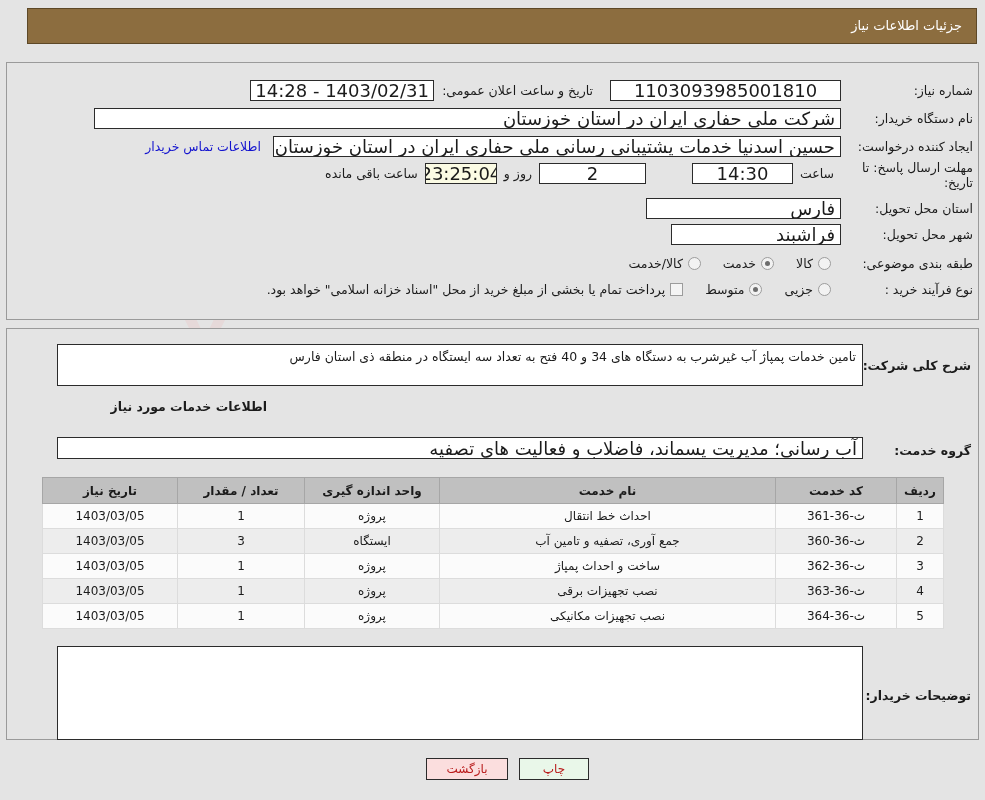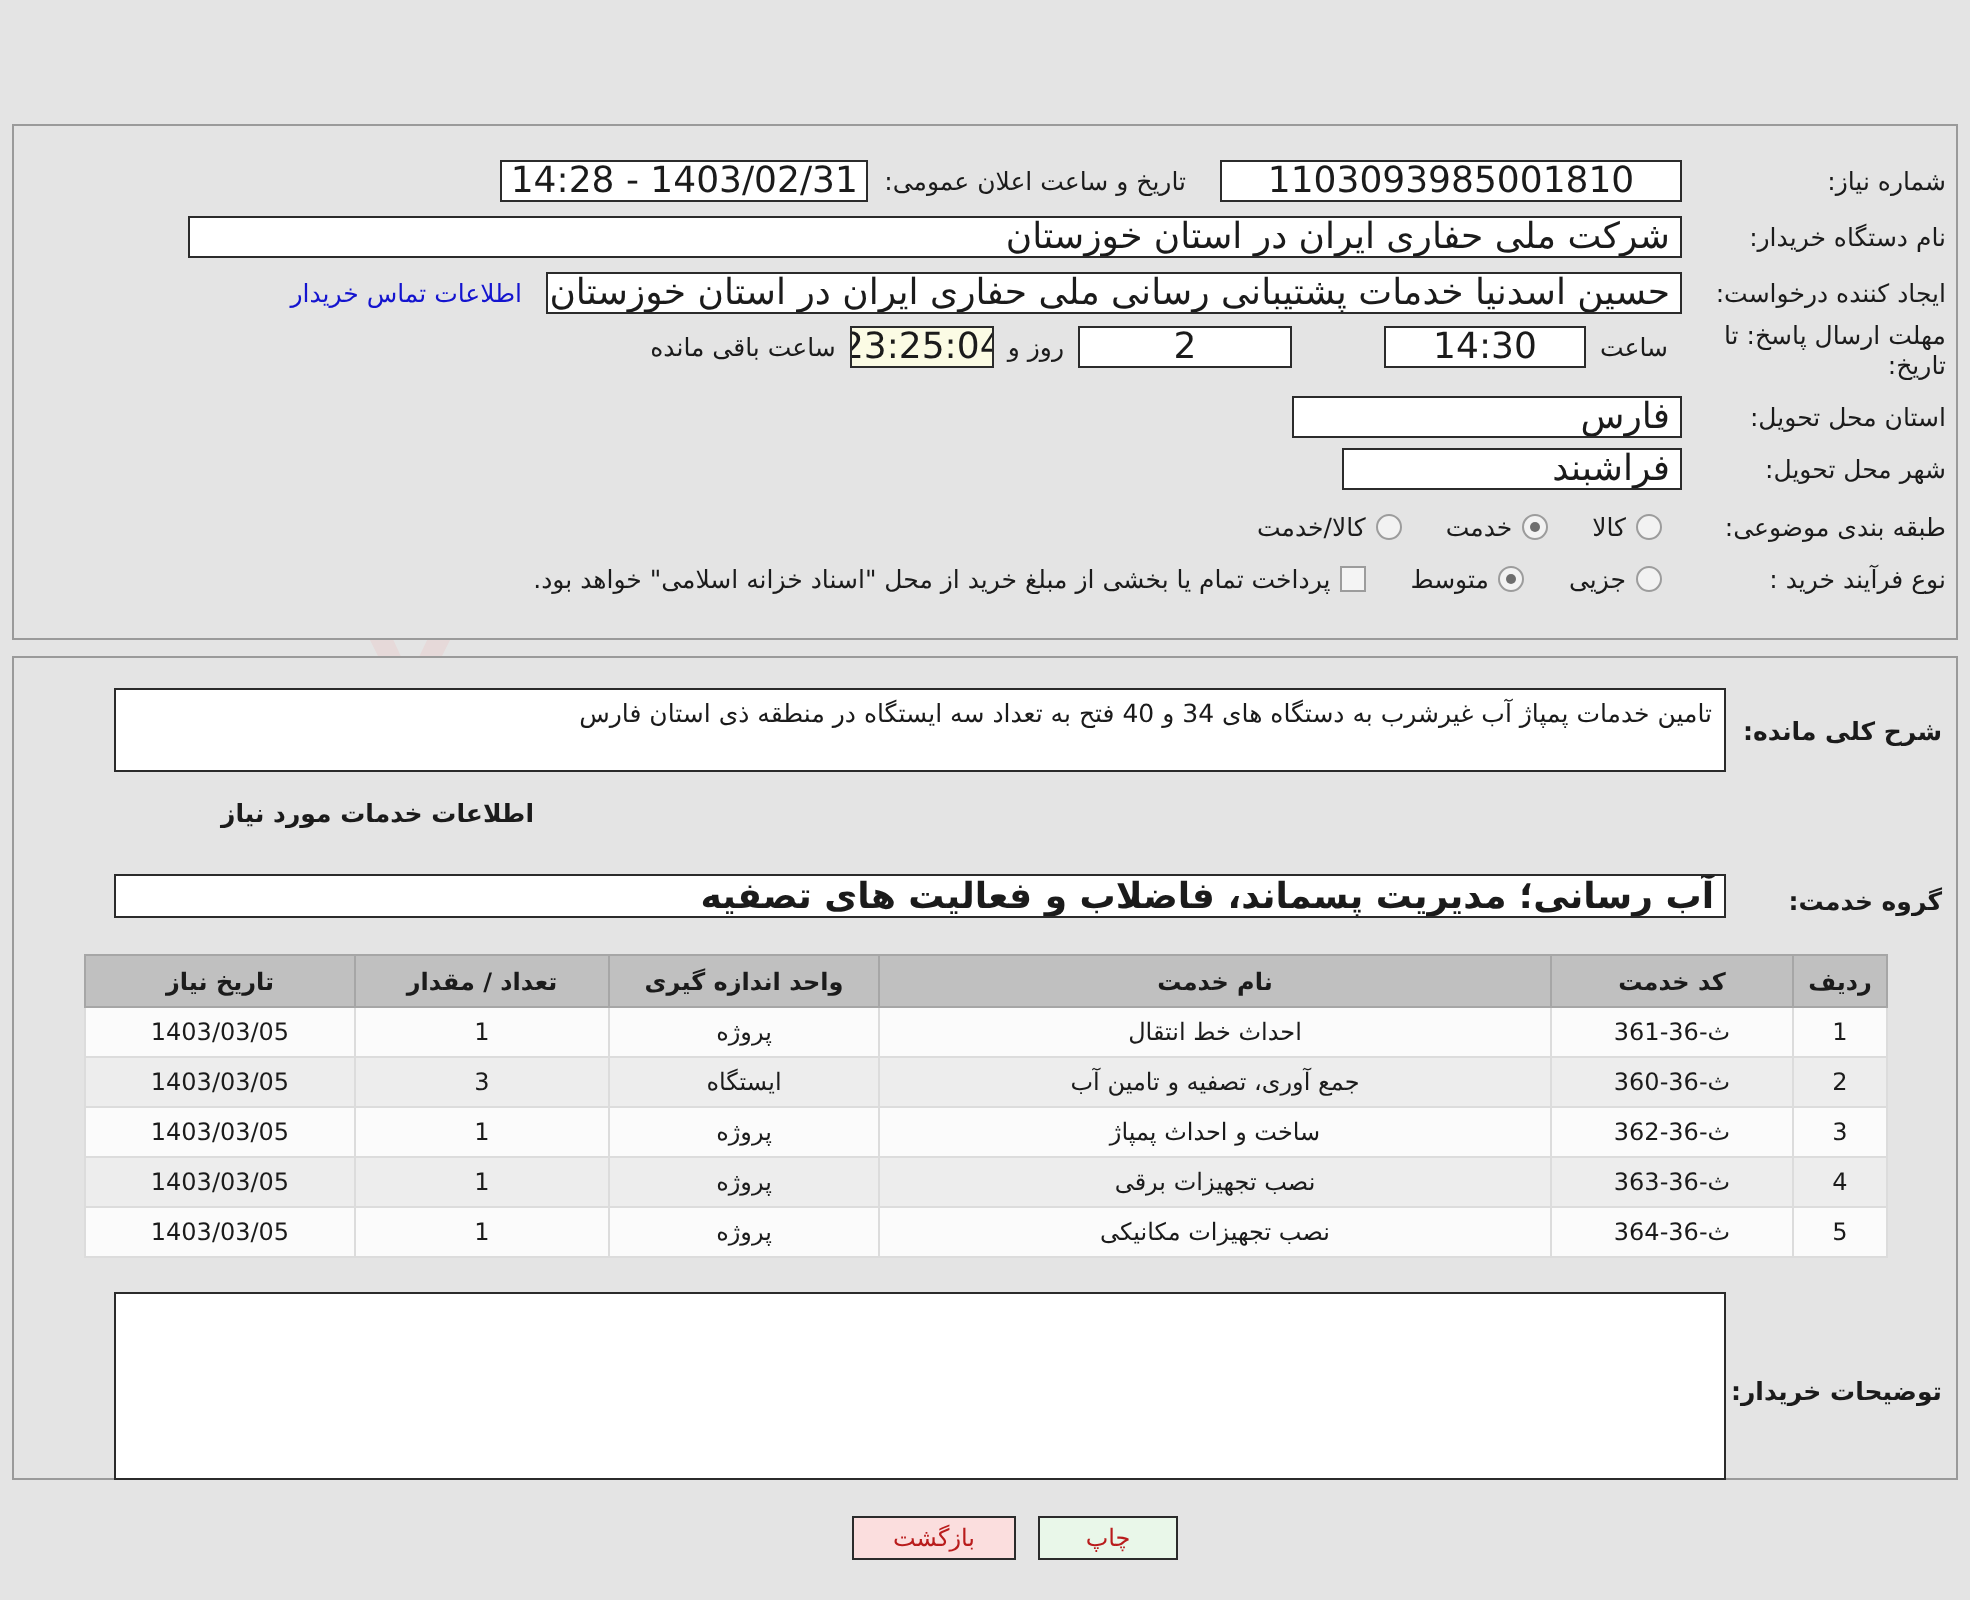--- a/index.html
+++ b/index.html
@@ -208,20 +208,23 @@
       <path d="M150 10 L260 10 L205 120 Z" fill="#e9c9c9"></path>
       <path d="M168 18 L243 18 L205 98 Z" fill="#e4e4e4"></path>
       <text x="205" y="70" font-size="52" font-family="DejaVu Sans, sans-serif" fill="#dfb7b7" text-anchor="middle">▼</text>
     </g>
     <text x="500" y="75" font-size="62" font-weight="bold" font-family="DejaVu Sans, sans-serif" fill="#cccccc" text-anchor="middle" direction="ltr">AriaTender.net</text>
     <g opacity="0.6">
       <path d="M470 0 L560 0 L560 60 Q515 95 470 60 Z" fill="#d6d6d6"></path>
     </g>
   </svg>
 
+  <div class="header-bar">
+    <div class="header-title">جزئیات اطلاعات نیاز</div>
+  </div>
 
   <div class="panel panel-top"></div>
 
   <div class="frow" style="right:12px; top:80px;">
     <div class="flabel" style="width:126px;">شماره نیاز:</div>
     <div class="fbox center" style="width:231px; height:21px; margin-right:6px;">1103093985001810</div>
   </div>
   <div class="frow" style="right:392px; top:80px;">
     <div class="flabel" style="margin-left:8px;">تاریخ و ساعت اعلان عمومی:</div>
     <div class="fbox center" style="width:184px; height:21px;">1403/02/31 - 14:28</div>
@@ -291,30 +294,30 @@
       <span class="radio-label">متوسط</span>
     </div>
     <div class="radio-group" style="margin-left:0;">
       <span class="checkbox"></span>
       <span class="radio-label">پرداخت تمام یا بخشی از مبلغ خرید از محل "اسناد خزانه اسلامی" خواهد بود.</span>
     </div>
   </div>
 
   <div class="panel panel-lower"></div>
 
-  <div class="section-title" style="right:14px; top:358px;">شرح کلی مانده:</div>
+  <div class="section-title" style="right:14px; top:358px;">شرح کلی شرکت:</div>
   <div class="ta" style="right:122px; top:344px; width:806px; height:42px;">تامین خدمات پمپاژ آب غیرشرب به دستگاه های 34 و 40 فتح به تعداد سه ایستگاه در منطقه ذی استان فارس</div>
   <svg class="resizer" style="right:811px; top:372px;" viewBox="0 0 12 12">
     <path d="M1 11 L11 1 M5 11 L11 5" stroke="#666" stroke-width="1" fill="none"></path>
   </svg>
 
   <div class="section-title" style="right:718px; top:399px;">اطلاعات خدمات مورد نیاز</div>
 
   <div class="section-title" style="right:14px; top:443px;">گروه خدمت:</div>
-  <div class="fbox rightal" style="position:absolute; right:122px; top:437px; width:806px; height:22px; z-index:12;font-weight:bold;">آب رسانی؛ مدیریت پسماند، فاضلاب و فعالیت های تصفیه</div>
+  <div class="fbox rightal" style="position:absolute; right:122px; top:437px; width:806px; height:22px; z-index:12;">آب رسانی؛ مدیریت پسماند، فاضلاب و فعالیت های تصفیه</div>
 
   <div class="tbl-wrap">
     <table class="items">
       <thead>
         <tr>
           <th style="width:34px;">ردیف</th>
           <th style="width:108px;">کد خدمت</th>
           <th>نام خدمت</th>
           <th style="width:122px;">واحد اندازه گیری</th>
           <th style="width:114px;">تعداد / مقدار</th>

